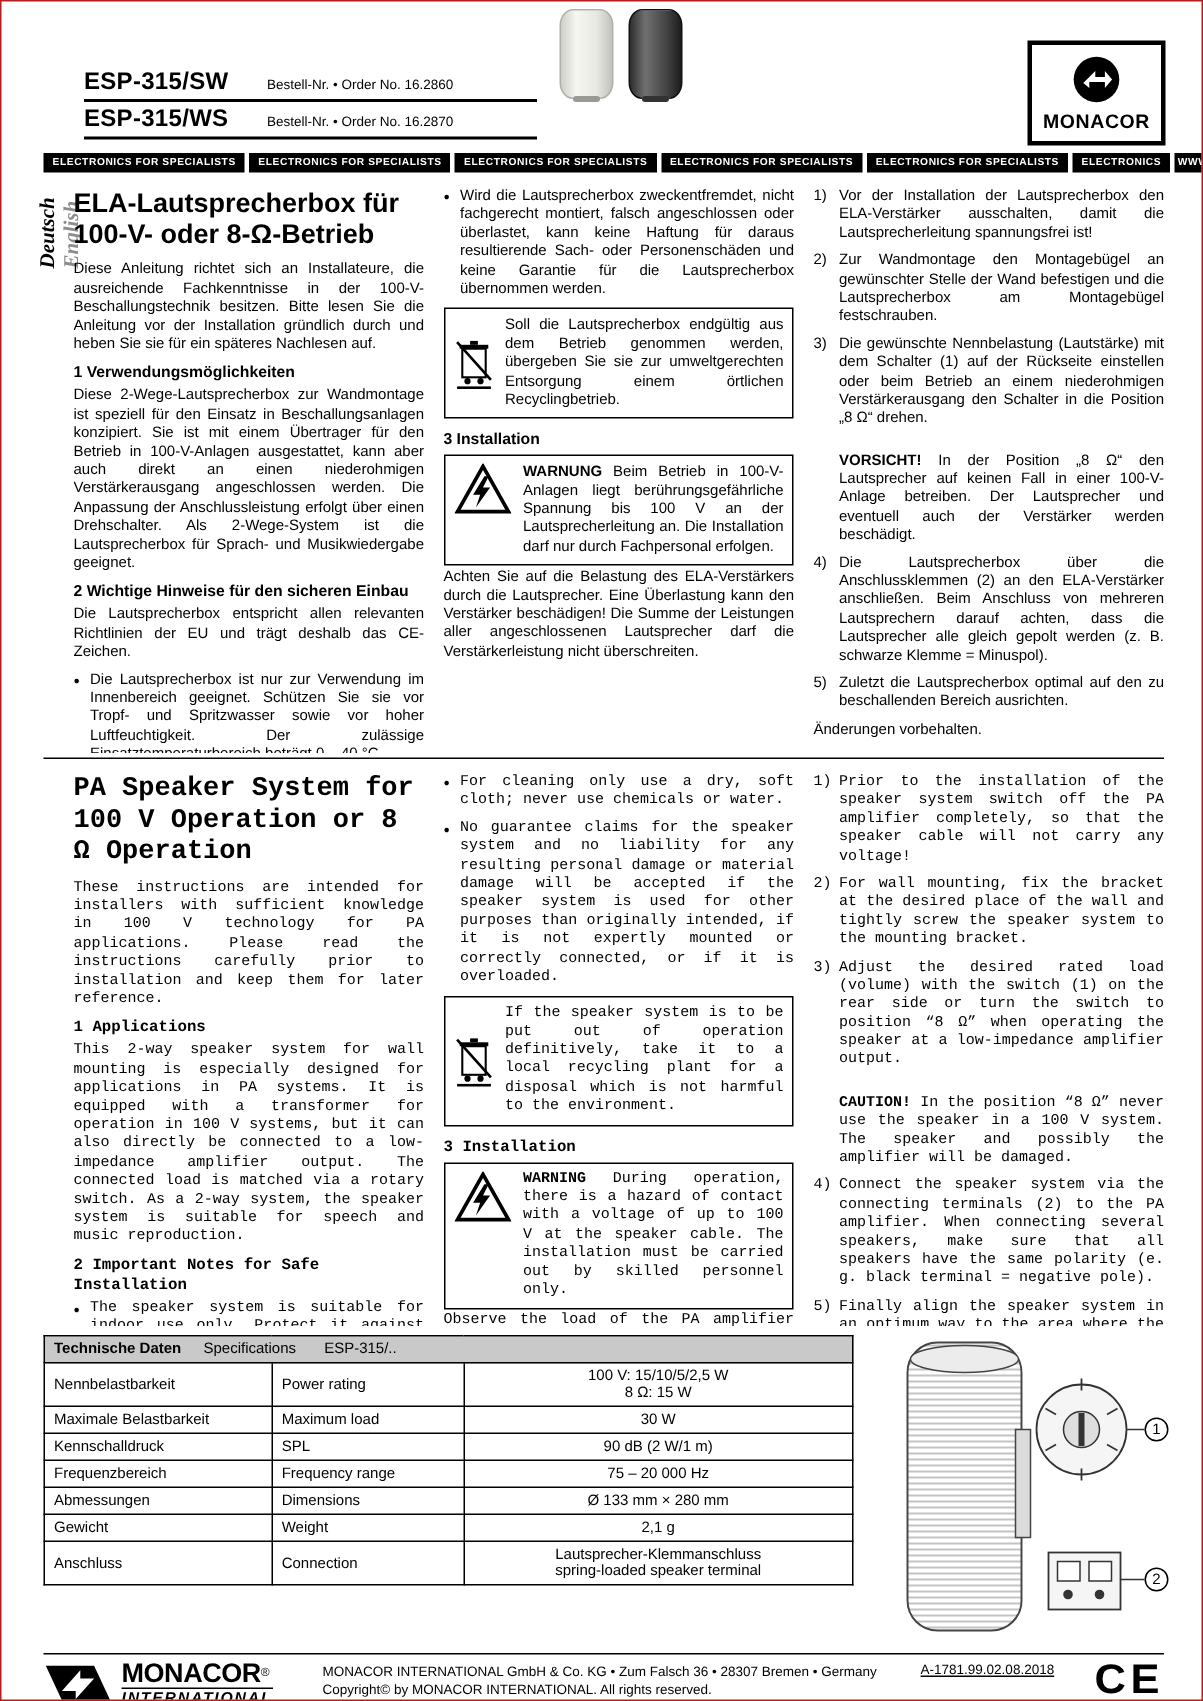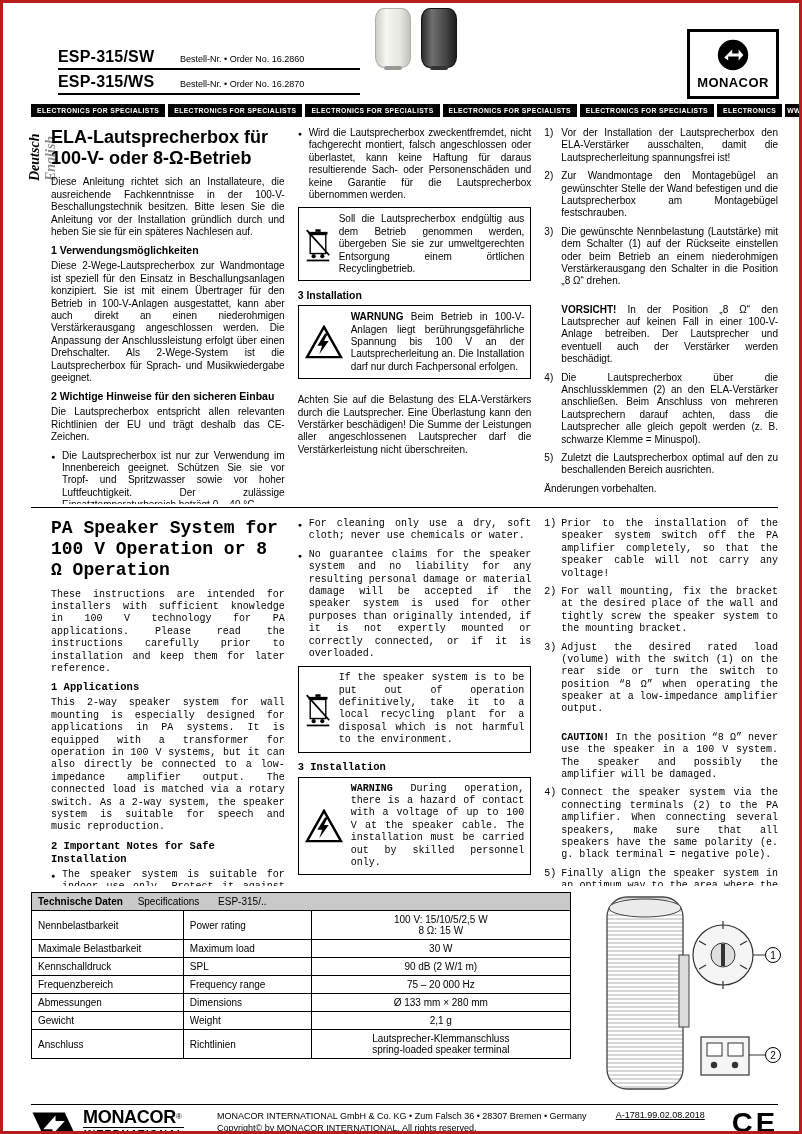--- a/index.html
+++ b/index.html
@@ -1,20 +1,20 @@
 <!DOCTYPE html>
 <html lang="de"><head>
 <meta charset="utf-8">
 <style>
   * { margin:0; padding:0; box-sizing:border-box; }
   html,body { background:#fff; }
   .page {
     position:relative; width:802px; height:1134px; background:#fff;
     font-family:"Liberation Sans","DejaVu Sans",sans-serif; color:#000;
-    overflow:hidden; border:3px solid #b91c1c;
+    overflow:hidden; border:1px solid #b91c1c;
   }
 
   
   .models { position:absolute; left:55px; top:42px; width:302px; }
   .model-row { display:flex; align-items:baseline; gap:14px; border-bottom:2px solid #000; padding:3px 0 2px; }
   .model-name { font-size:16px; font-weight:bold; width:108px; letter-spacing:.2px; }
   .model-order { font-size:9px; }
 
   .photos { position:absolute; left:372px; top:5px; display:flex; gap:10px; }
   .spk { width:36px; height:60px; border-radius:9px/11px; position:relative; }
@@ -51,22 +51,22 @@
   .bullet { display:flex; margin:0 0 6px; }
   .bullet .mk { flex:none; width:11px; font-size:7px; line-height:12px; padding-top:1px; }
   .bullet .tx { flex:1; text-align:justify; }
   .step { display:flex; margin:0 0 6px; }
   .step .num { flex:none; width:17px; }
   .step .body { flex:1; text-align:justify; }
   .step .extra { margin-top:16px; }
   .note-box { border:1px solid #000; padding:5px 6px; display:flex; gap:8px;
     align-items:center; margin:3px 0 8px; }
   .note-box .tx { flex:1; text-align:justify; }
-  .warn-box { border:1px solid #000; padding:5px 6px; margin:1px 0 15px;
-    display:flex; gap:8px; align-items:center; }
+  .warn-box { border:1px solid #000; padding:5px 6px; margin:1px 0 2px;
+    display:flex; gap:8px; }
   .warn-box .tx { flex:1; text-align:justify; }
   .endnote { margin-top:10px; }
 
   .hsep { position:absolute; left:28px; width:747px; border-top:1px solid #000; }
   .hsep.mid { top:504px; }
   .hsep.foot { top:1101px; }
 
   
   .spec-table { position:absolute; left:28px; top:889px; width:540px;
     border-collapse:collapse; font-size:10px; }
@@ -339,21 +339,21 @@
       <td>Dimensions</td>
       <td class="val">Ø 133 mm × 280 mm</td>
     </tr>
     <tr>
       <td>Gewicht</td>
       <td>Weight</td>
       <td class="val">2,1 g</td>
     </tr>
     <tr>
       <td>Anschluss</td>
-      <td>Richtlinien</td>
+      <td>Connection</td>
       <td class="val">Lautsprecher-Klemmanschluss
 spring-loaded speaker terminal</td>
     </tr>
   </tbody>
     </table>
 
   <div class="diagram">
     <svg width="212" height="216" viewBox="0 0 212 216">
       <defs>
         <pattern id="hatch" width="5" height="4" patternUnits="userSpaceOnUse">

